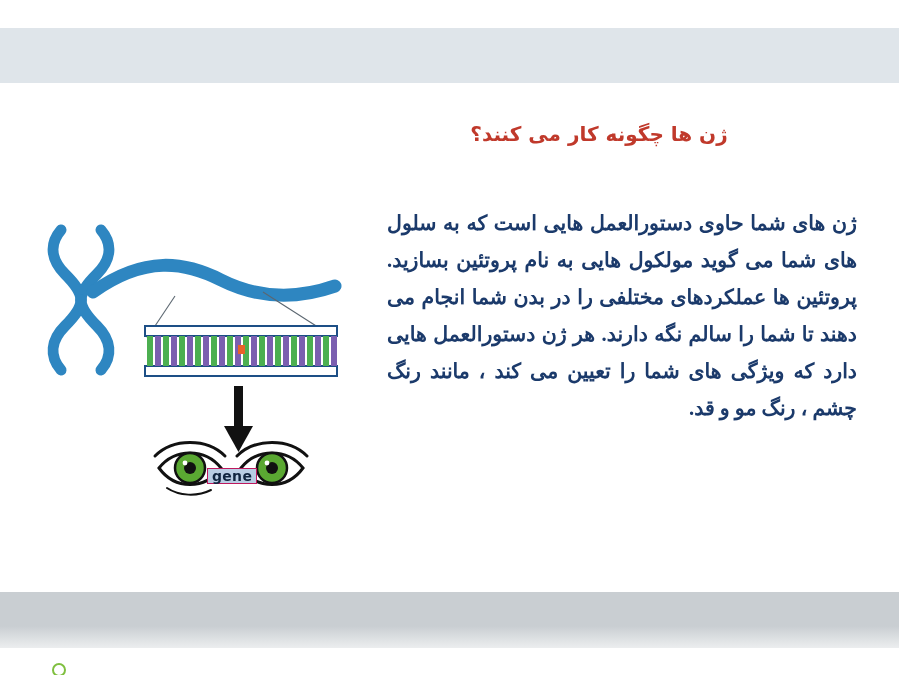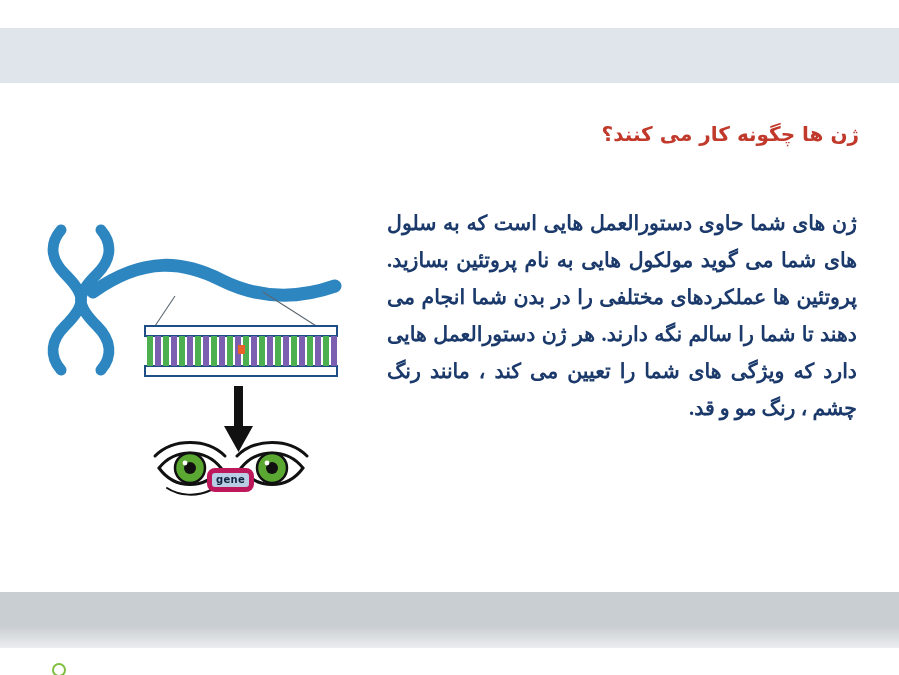--- a/index.html
+++ b/index.html
@@ -72,21 +72,21 @@
     width: 879px; height: 509px;
     background: #ffffff;
   }
 
   
   .slide-heading {
     position: absolute;
     right: 40px;
     top: 122px;
     width: 520px;
-    text-align: right;
+    text-align: center;
     direction: rtl;
     color: #c0392b;
     font-size: 20px;
     font-weight: bold;
     font-family: "DejaVu Sans", sans-serif;
     letter-spacing: 0px;
   }
 
   
   .slide-body {
@@ -110,26 +110,26 @@
     left: 35px;
     top: 200px;
     width: 320px;
     height: 320px;
   }
 
   .gene-label {
     position: absolute;
     left: 172px;
     top: 268px;
-    font-size: 10px;
+    font-size: 14px;
     font-weight: bold;
     color: #10243f;
     background: #b9cde4;
-    border: 5px solid #be185d;
-    border-radius: 8px;
+    border: 1px solid #be185d;
+    border-radius: 0;
     padding: 0 4px;
     line-height: 14px;
     font-family: "DejaVu Sans", sans-serif;
     letter-spacing: 0.3px;
   }
 
   .green-dot-bottom {
     position: absolute;
     left: 52px;
     top: 663px;

